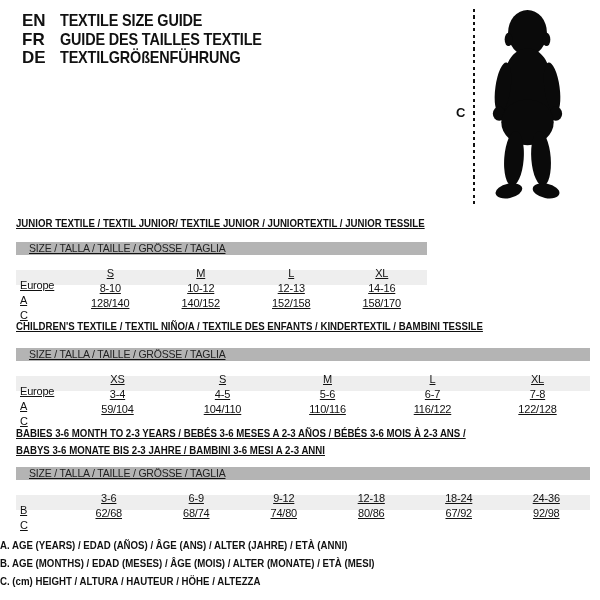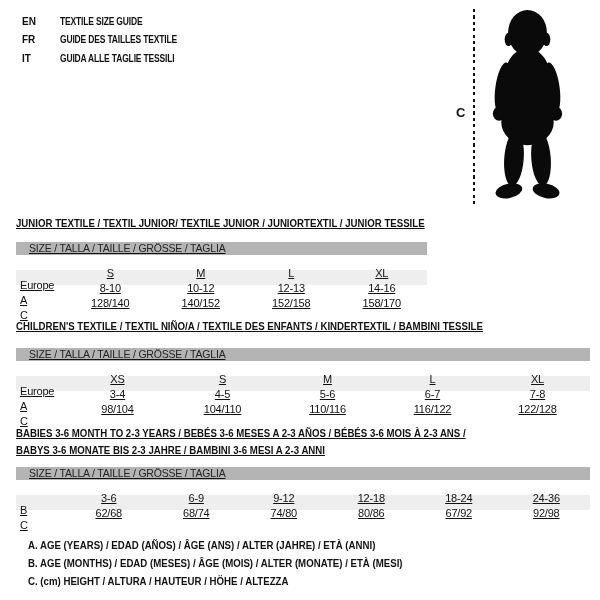--- a/index.html
+++ b/index.html
@@ -6,21 +6,21 @@
   html,body { width:600px; height:600px; }
   body {
     background:var(--background,#fff);
     color:var(--text,#111);
     font-family:"Liberation Sans", sans-serif;
   }
   .page { position:relative; width:600px; height:600px; overflow:hidden; background:var(--background,#fff); }
 
   
   .lang-list { position:absolute; left:22px; top:12px; }
-  .lang-row { display:flex; height:18.5px; align-items:center; font-weight:bold; font-size:10px; white-space:nowrap; }
+  .lang-row { display:flex; height:18.5px; align-items:center; font-weight:bold; font-size:17px; white-space:nowrap; }
   .lang-code { width:38px; flex:0 0 38px; }
   .lang-title { display:inline-block; transform:scaleX(0.85); transform-origin:0 50%; letter-spacing:-0.2px; }
 
   
   .c-label { position:absolute; left:456px; top:105px; font-weight:bold; font-size:13px; }
   .dashed-line { position:absolute; left:473px; top:9px; width:2px; height:197px;
     background:repeating-linear-gradient(to bottom, var(--text,#111) 0 3.2px, transparent 3.2px 6.4px); }
   .baby-svg { position:absolute; left:481px; top:8px; }
 
   
@@ -33,40 +33,40 @@
   .t1 .tbl-title { margin-bottom:13px; }
   .t2 .tbl-title { margin-bottom:8px; }
   .size-bar { height:13px; background:var(--table-header-bg,#b5b5b5); color:#222;
     font-size:10.5px; line-height:13px; padding-left:13px; letter-spacing:-0.2px; white-space:nowrap; overflow:hidden; }
   .trow { display:grid; height:15px; align-items:center; font-size:11px; letter-spacing:-0.2px; }
   .trow.alt { background:var(--row-alt-bg,#efefef); }
   .tlabel { padding-left:4px; text-align:left;margin-top:24px; }
   .tcell { text-align:center; }
 
   
-  .footnotes { position:absolute; left:28px; top:536px; }
+  .footnotes { position:absolute; left:0; top:536px; }
   .footnote { font-weight:bold; font-size:11.5px; line-height:18px; transform:scaleX(0.84); transform-origin:0 0; white-space:nowrap; }
 </style>
 </head>
 <body>
 
 <div class="page">
 
   <div class="lang-list" id="lang-list">
       <div class="lang-row">
         <span class="lang-code">EN</span>
         <span class="lang-title">TEXTILE SIZE GUIDE</span>
       </div>
       <div class="lang-row">
         <span class="lang-code">FR</span>
         <span class="lang-title">GUIDE DES TAILLES TEXTILE</span>
       </div>
       <div class="lang-row">
-        <span class="lang-code">IT</span>
-        <span class="lang-title">GUIDA ALLE TAGLIE TESSILI</span>
+        <span class="lang-code">DE</span>
+        <span class="lang-title">TEXTILGRÖßENFÜHRUNG</span>
       </div>
     </div>
 
   <span class="c-label">C</span>
   <div class="dashed-line"></div>
 
   <svg class="baby-svg" width="93" height="200" viewBox="0 0 110 210" preserveAspectRatio="none" aria-hidden="true">
     <g fill="#0a0a0a">
       <ellipse cx="55" cy="26" rx="23" ry="24"></ellipse>
       <ellipse cx="32.5" cy="33" rx="4.5" ry="7"></ellipse>
@@ -128,21 +128,21 @@
         <div class="trow alt" style="grid-template-columns: 49px repeat(5, 1fr);">
           <div class="tlabel">A</div>
           <div class="tcell">3-4</div>
           <div class="tcell">4-5</div>
           <div class="tcell">5-6</div>
           <div class="tcell">6-7</div>
           <div class="tcell">7-8</div>
         </div>
         <div class="trow" style="grid-template-columns: 49px repeat(5, 1fr);">
           <div class="tlabel">C</div>
-          <div class="tcell">98/104</div>
+          <div class="tcell">59/104</div>
           <div class="tcell">104/110</div>
           <div class="tcell">110/116</div>
           <div class="tcell">116/122</div>
           <div class="tcell">122/128</div>
         </div>
       </section>
     <section class="tbl t2">
         <div class="tbl-title">
           <div class="tbl-title-line">BABIES 3-6 MONTH TO 2-3 YEARS / BEBÉS 3-6 MESES A 2-3 AÑOS / BÉBÉS 3-6 MOIS À 2-3 ANS /</div>
           <div class="tbl-title-line">BABYS 3-6 MONATE BIS 2-3 JAHRE / BAMBINI 3-6 MESI A 2-3 ANNI</div>

